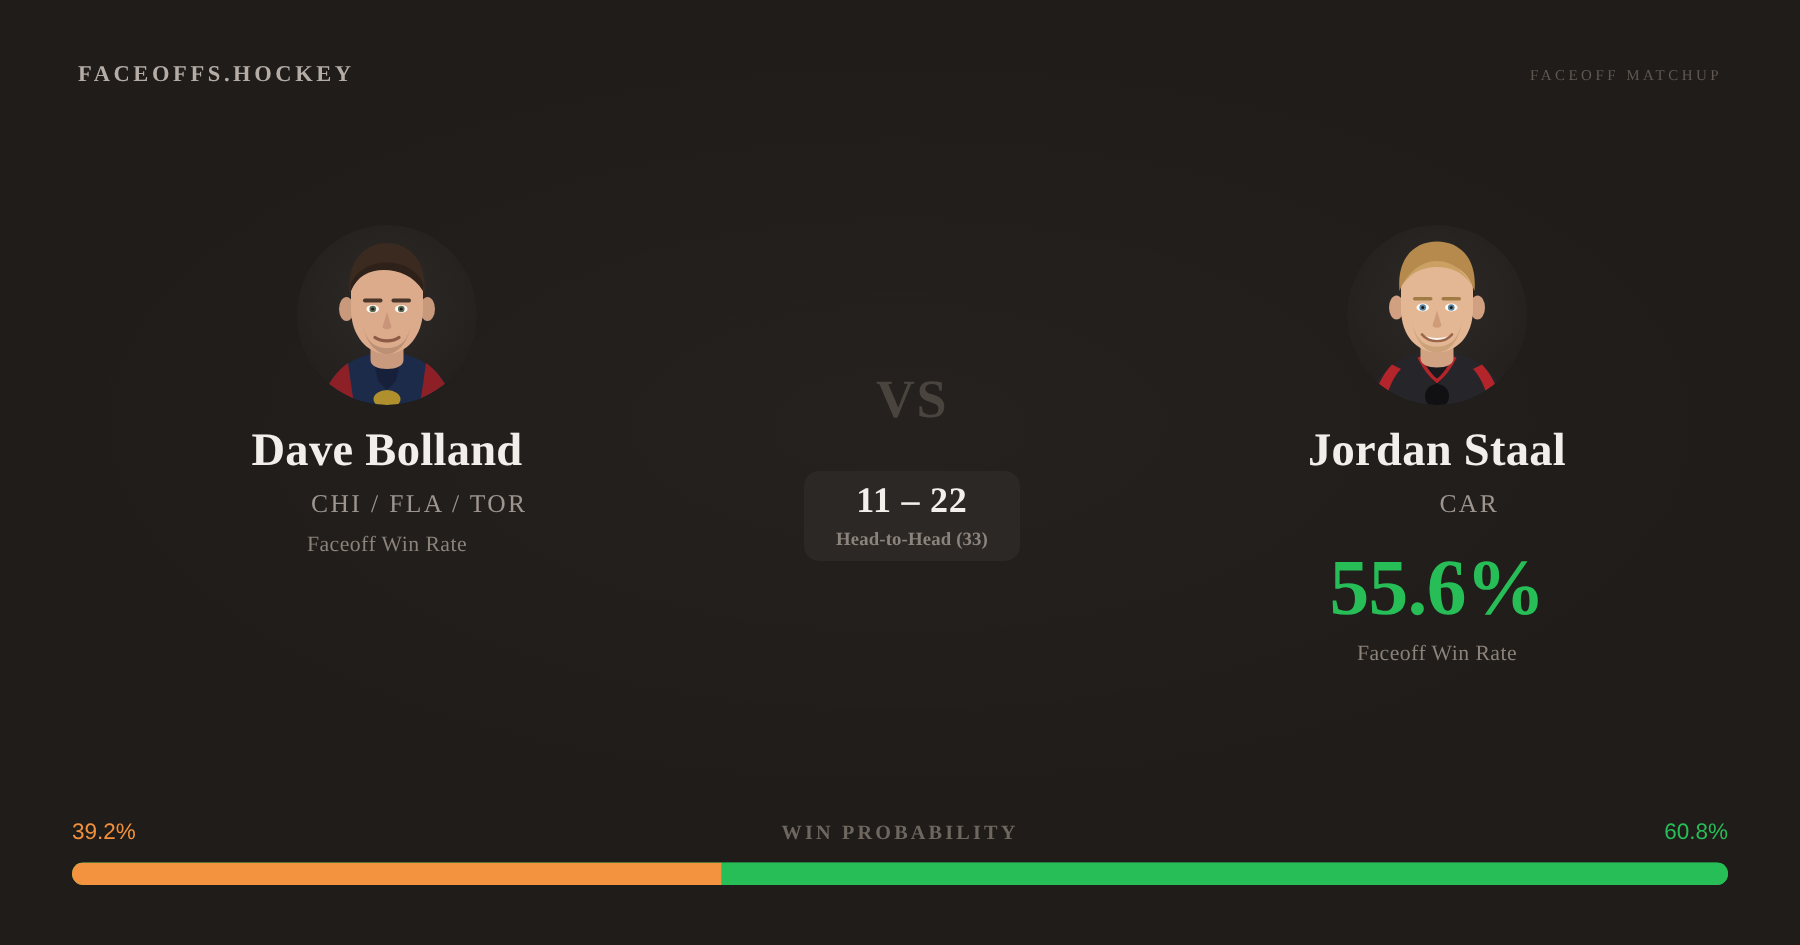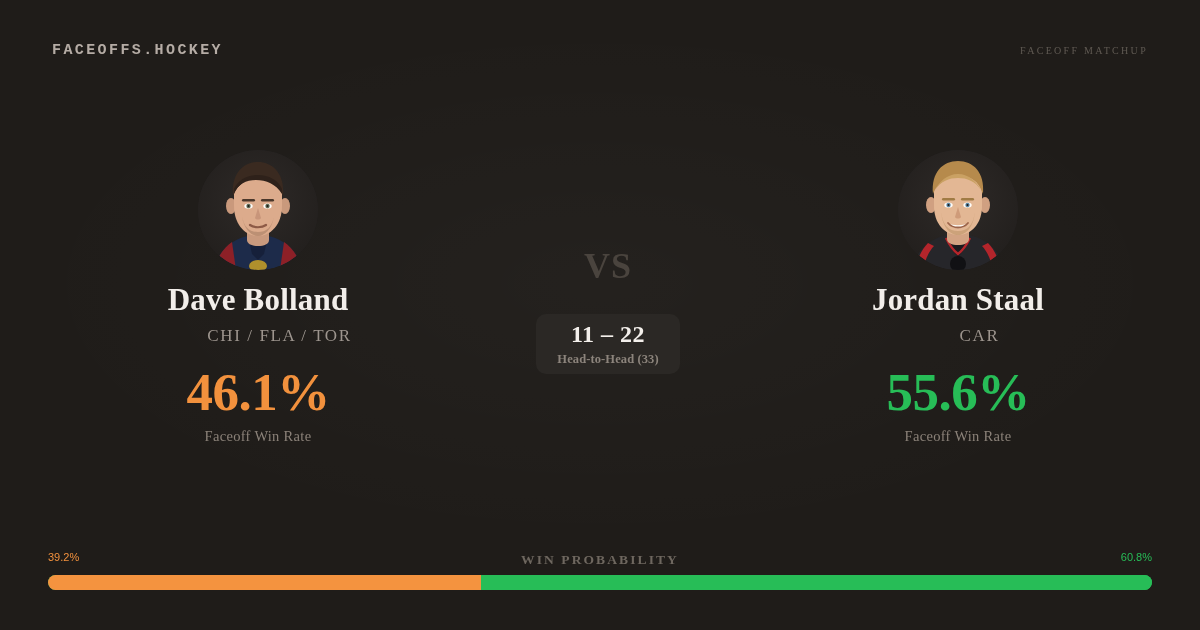--- a/index.html
+++ b/index.html
@@ -29,21 +29,21 @@
     position: absolute;
     top: 0; left: 0; right: 0;
     height: 100px;
     padding: 0 52px;
     display: flex;
     align-items: center;
     justify-content: space-between;
     box-sizing: border-box;
   }
   .brand {
-    font-family: Liberation Mono, monospace;
+    font-family: Liberation Serif, serif;
     font-size: 15px;
     font-weight: bold;
     letter-spacing: 2.4px;
     color: #b5aca5;
   }
   .header-tag {
     font-family: "Liberation Serif", serif;
     font-size: 10px;
     font-weight: normal;
     letter-spacing: 2.3px;
@@ -171,21 +171,21 @@
     bottom: 40px;
   }
   .prob-top {
     display: flex;
     align-items: center;
     justify-content: space-between;
     margin-bottom: 12px;
   }
   .prob-pct {
     font-family: "Liberation Sans", sans-serif;
-    font-size: 11px;
+    font-size: 15px;
     font-weight: normal;
   }
   .prob-pct.left  { color: #f2913d; }
   .prob-pct.right { color: #27bd57; }
   .prob-title {
     font-family: Liberation Serif, serif;
     font-size: 13.5px;
     font-weight: bold;
     letter-spacing: 2.1px;
     color: #6e675f;
@@ -267,21 +267,20 @@
 
             <path d="M60 58 L57 68 C58 70 62 70 63 68 Z" fill="#c8957a"></path>
 
             <path d="M52 75 C56 78 64 78 68 75" stroke="#8d5a46" stroke-width="2.2" fill="none" stroke-linecap="round"></path>
             <path d="M44 66 C46 80 54 86 60 86 C66 86 74 80 76 66 C74 78 68 82 60 82 C52 82 46 78 44 66 Z" fill="#6b4a37" opacity="0.28"></path>
           </g>
         </svg>
       </div>
       <div class="player-name">Dave Bolland</div>
       <div class="player-teams">CHI / FLA / TOR</div>
-      <div class="win-rate left">46.1%</div>
       <div class="win-rate-label">Faceoff Win Rate</div>
     </div>
 
     <div class="center">
       <div class="vs">VS</div>
       <div class="h2h-box">
         <div class="h2h-score">11 – 22</div>
         <div class="h2h-label">Head-to-Head (33)</div>
       </div>
     </div>

